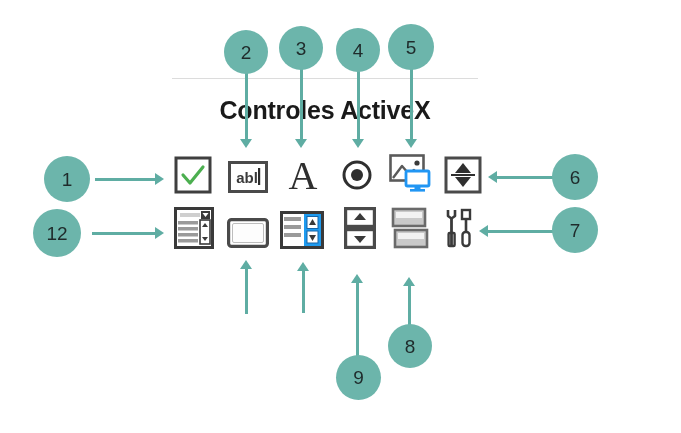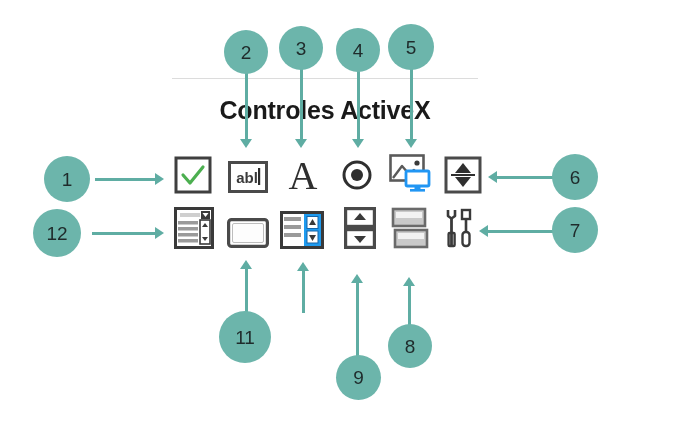--- a/index.html
+++ b/index.html
@@ -295,15 +295,14 @@
 
   <div class="leader v" style="left:356px; top:282px; height:76px;"></div>
   <div class="arrow up" style="left:351px; top:274px;"></div>
   <div class="callout" style="left:336px; top:355px; width:45px; height:45px;">9</div>
 
   <div class="leader v" style="left:302px; top:270px; height:43px;"></div>
   <div class="arrow up" style="left:297px; top:262px;"></div>
 
   <div class="leader v" style="left:245px; top:268px; height:46px;"></div>
   <div class="arrow up" style="left:240px; top:260px;"></div>
-  <div class="callout" style="left:219px; top:311px; width:52px; height:52px;">11</div>
 
 </div>
 
 </body></html>

